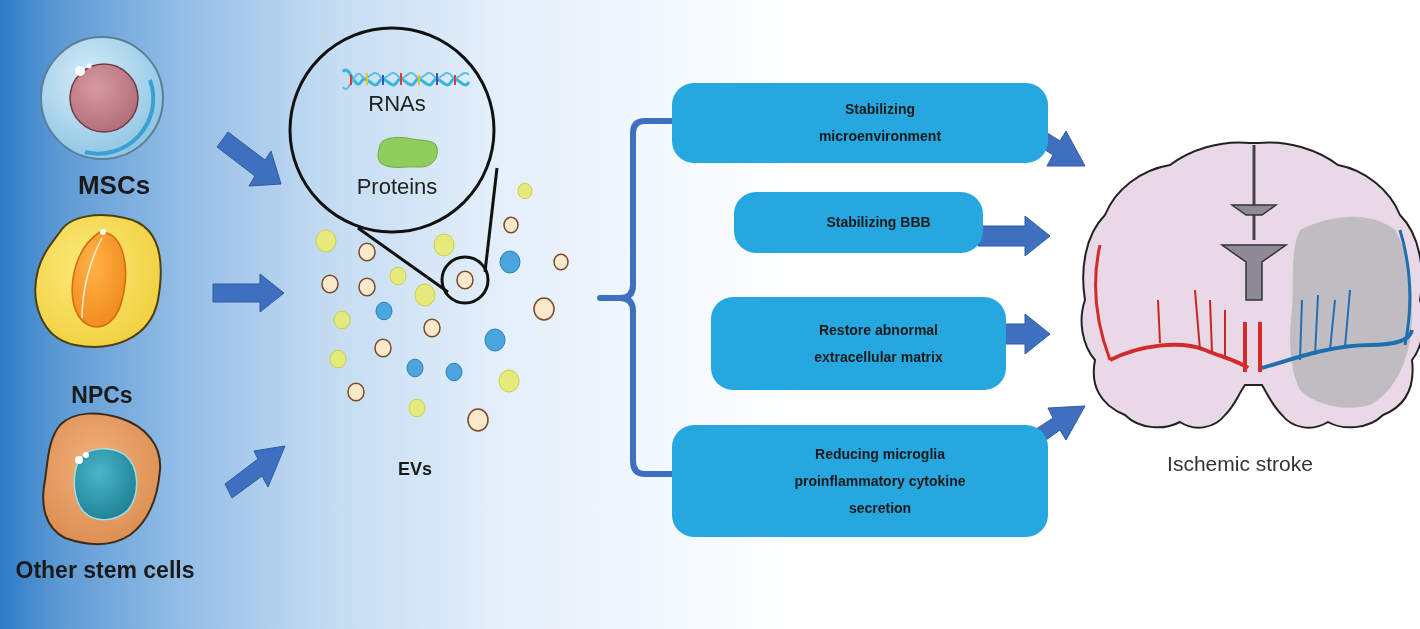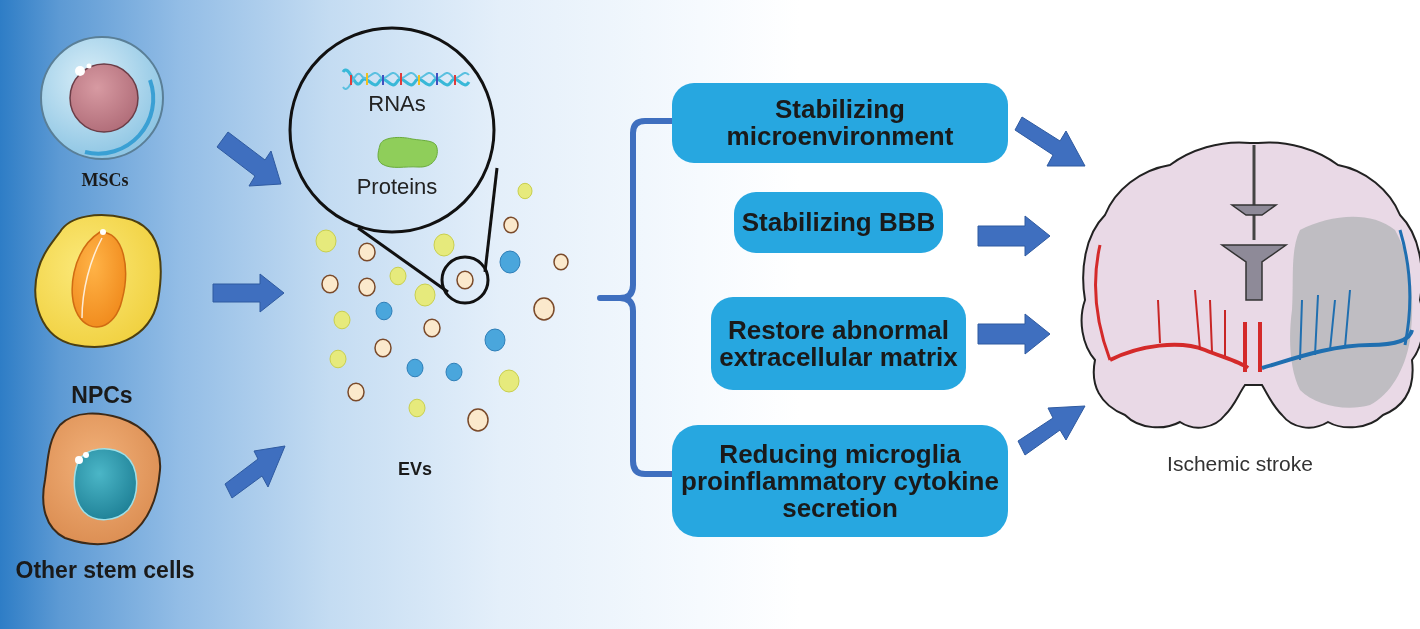--- a/index.html
+++ b/index.html
@@ -2,21 +2,21 @@
 <html><head>
 <meta charset="utf-8">
 <style>
   html, body { margin:0; padding:0; }
   body { width:1420px; height:629px; position:relative; overflow:hidden; background:#ffffff; font-family:"Liberation Sans", sans-serif; }
   .bg { position:absolute; left:0; top:0; width:800px; height:629px;
         background:linear-gradient(to right, #2e7dc6 0px, #5d9ad4 60px, #93bde6 180px, #c4dcf2 330px, #e4effa 500px, #f6fafe 700px, #ffffff 800px); }
   svg.main { position:absolute; left:0; top:0; width:1420px; height:629px; }
   .lbl { position:absolute; font-weight:bold; color:#1a1a1a; text-align:center; white-space:nowrap; }
   .thin { position:absolute; color:#222; text-align:center; white-space:nowrap; font-weight:normal; }
-  .box { position:absolute; background:#27a7e0; border-radius:22px; display:flex; align-items:center; justify-content:center; text-align:center; color:#1a1a1a; font-weight:bold; font-size:26px; line-height:27px; }
+  .box { position:absolute; background:#27a7e0; border-radius:22px; display:flex; align-items:center; justify-content:center; text-align:center; color:#1a1a1a; font-weight:bold; font-size:14px; line-height:27px;padding-left:40px; }
 </style>
 </head>
 <body>
 
 <div class="bg"></div>
 
 <svg class="main" viewBox="0 0 1420 629">
   <defs>
     <radialGradient id="mscOuter" cx="40%" cy="35%" r="65%">
       <stop offset="0" stop-color="#d9eef8"></stop>
@@ -145,21 +145,21 @@
       <path d="M 1200 350 L 1195 290 M 1212 352 L 1210 300 M 1225 356 L 1225 310 M 1160 343 L 1158 300"></path>
     </g>
     <path d="M 1262 368 C 1290 360 1330 345 1370 345 C 1395 345 1410 340 1412 330" fill="none" stroke="#1f6fb0" stroke-width="4"></path>
     <path d="M 1400 230 C 1412 270 1412 310 1405 345" fill="none" stroke="#1f6fb0" stroke-width="3"></path>
     <g stroke="#1f6fb0" stroke-width="2" fill="none">
       <path d="M 1300 360 L 1302 300 M 1315 355 L 1318 295 M 1330 350 L 1335 300 M 1345 347 L 1350 290"></path>
     </g>
   </g>
 </svg>
 
-<div class="lbl" style="left:55px;top:170px;width:100px;font-size:18px;font-family:Liberation Serif, serif;">MSCs</div>
+<div class="lbl" style="left:64px;top:170px;width:100px;font-size:26px;">MSCs</div>
 <div class="lbl" style="left:52px;top:362px;width:100px;font-size:23px;margin-top:20px;">NPCs</div>
 <div class="lbl" style="left:0px;top:557px;width:210px;font-size:23px;">Other stem cells</div>
 
 <div class="thin" style="left:352px;top:91px;width:90px;font-size:22px;">RNAs</div>
 <div class="thin" style="left:342px;top:174px;width:110px;font-size:22px;">Proteins</div>
 
 <div class="lbl" style="left:380px;top:459px;width:70px;font-size:18px;">EVs</div>
 
 <div class="box" style="left:672px;top:83px;width:336px;height:80px;">
   <div>
@@ -169,21 +169,21 @@
 </div>
 <div class="box" style="left:734px;top:192px;width:209px;height:61px;">
   <div>Stabilizing BBB</div>
 </div>
 <div class="box" style="left:711px;top:297px;width:255px;height:93px;">
   <div>
       <div>Restore abnormal</div>
       <div>extracellular matrix</div>
     </div>
 </div>
-<div class="box" style="left:672px;top:425px;width:336px;height:112px;border-radius:26px;">
+<div class="box" style="left:672px;top:425px;width:336px;height:112px;">
   <div>
       <div>Reducing microglia</div>
       <div>proinflammatory cytokine</div>
       <div>secretion</div>
     </div>
 </div>
 
 <div class="thin" style="left:1140px;top:452px;width:200px;font-size:21px;color:#333;">Ischemic stroke</div>
 
 </body></html>

